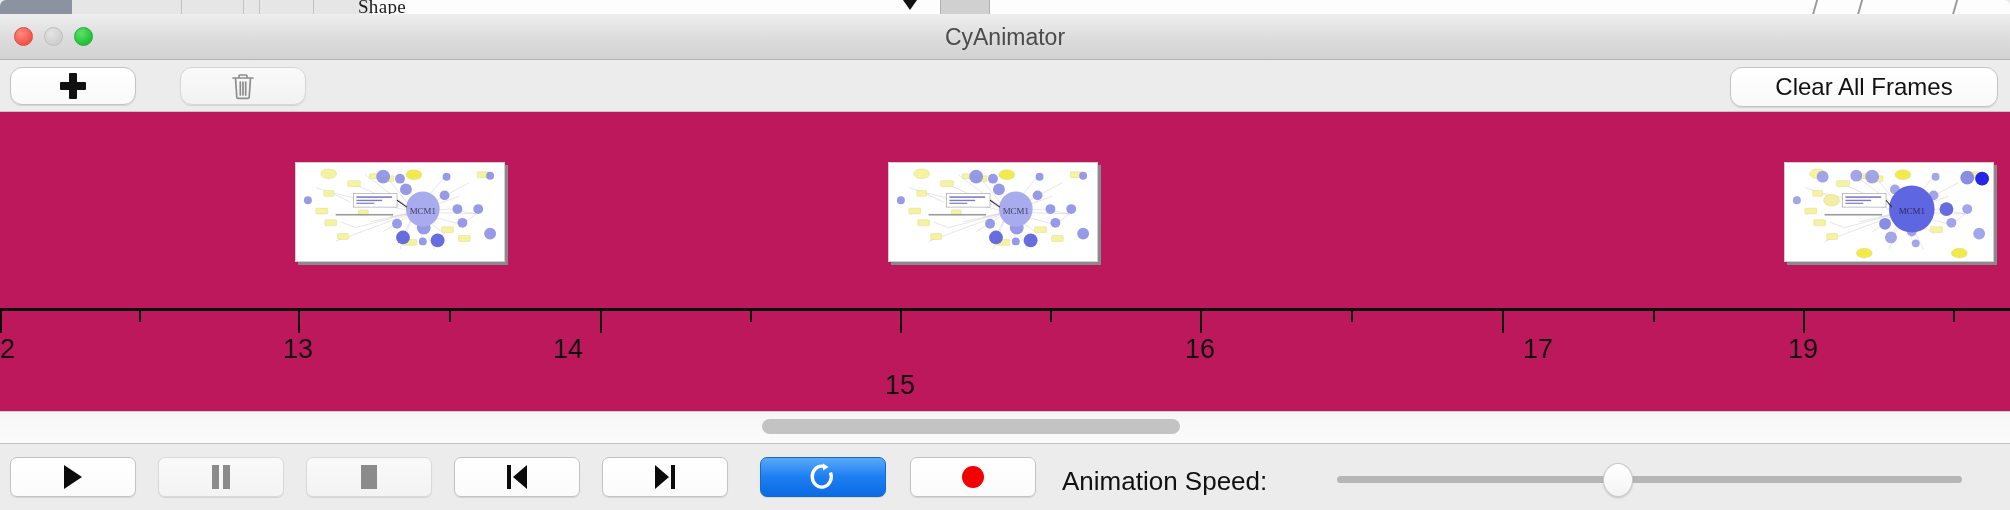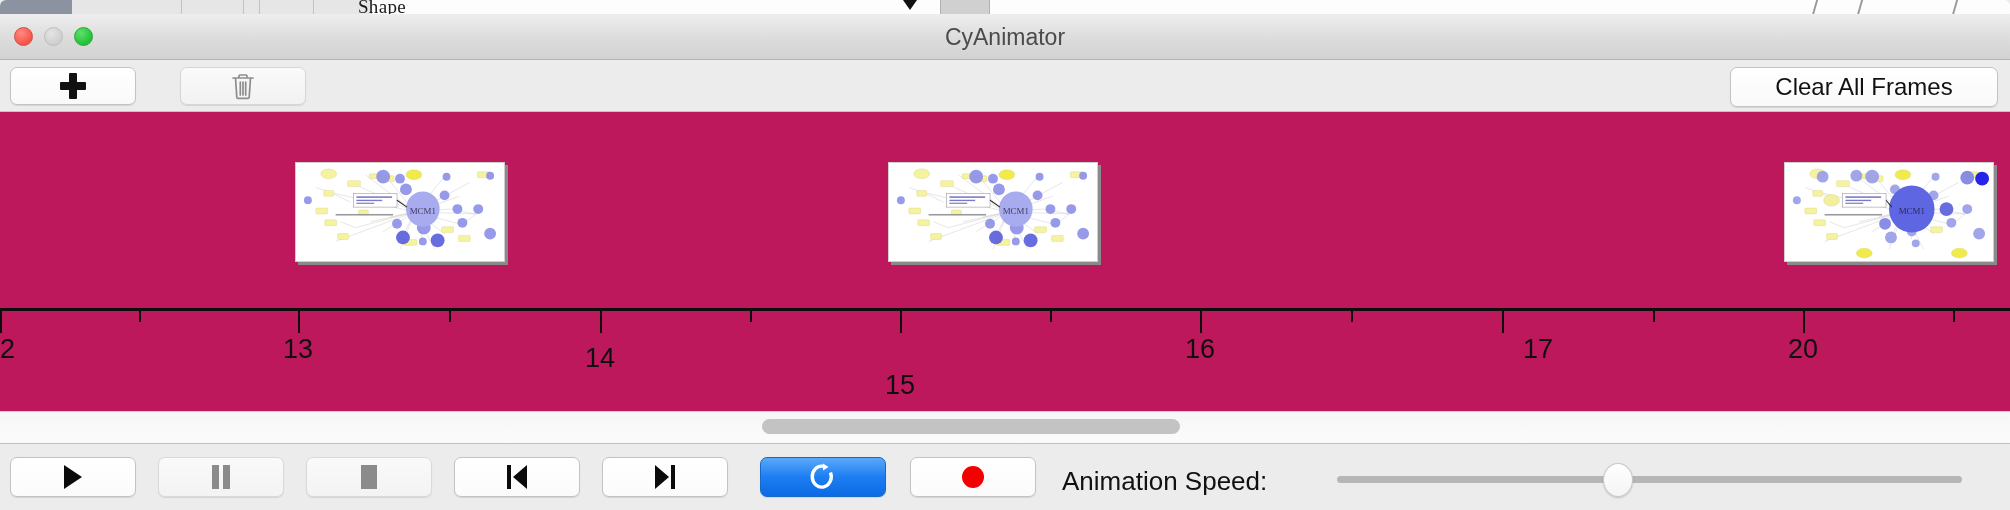--- a/index.html
+++ b/index.html
@@ -62,21 +62,21 @@
     line-height: 46px; text-align: center;
     font-size: 23px; color: #4b4b4b;
   }
 
   
   .toolbar {
     position: absolute; left: 0; top: 60px; width: 2010px; height: 52px;
     background: #ececec; border-bottom: 1px solid #c4c4c4;
   }
   .btn {
-    position: absolute; border-radius: 7px;
+    position: absolute; border-radius: 12px;
     border: 1px solid #c3c3c3;
     display: flex; align-items: center; justify-content: center;
     background: linear-gradient(to bottom, #ffffff, #f9f9f9);
     box-shadow: 0 1px 1px rgba(0,0,0,.10);
     cursor: pointer;
   }
   .btn.disabled {
     background: linear-gradient(to bottom, #fafafa, #f2f2f2);
     border-color: #d6d6d6;
   }
@@ -404,25 +404,25 @@
       <div class="tick major" style="left:0px;"></div>
       <div class="tick major" style="left:298px;"></div>
       <div class="tick major" style="left:600px;"></div>
       <div class="tick major" style="left:900px;"></div>
       <div class="tick major" style="left:1200px;"></div>
       <div class="tick major" style="left:1502px;"></div>
       <div class="tick major" style="left:1803px;"></div>
 
       <div class="tick-label" style="left:0px;">12</div>
       <div class="tick-label" style="left:298px;">13</div>
-      <div class="tick-label" style="left:600px;margin-top:9px;">14</div>
+      <div class="tick-label" style="left:568px;">14</div>
       <div class="tick-label" style="left:900px;margin-top:36px;">15</div>
       <div class="tick-label" style="left:1200px;">16</div>
       <div class="tick-label" style="left:1502px;margin-left:36px;">17</div>
-      <div class="tick-label" style="left:1803px;">20</div>
+      <div class="tick-label" style="left:1803px;">19</div>
 
     </div>
   </div>
 
   <div class="hscroll">
     <div class="hscroll-thumb" style="left:762px;width:418px;"></div>
   </div>
 
   <div class="controls">
 

